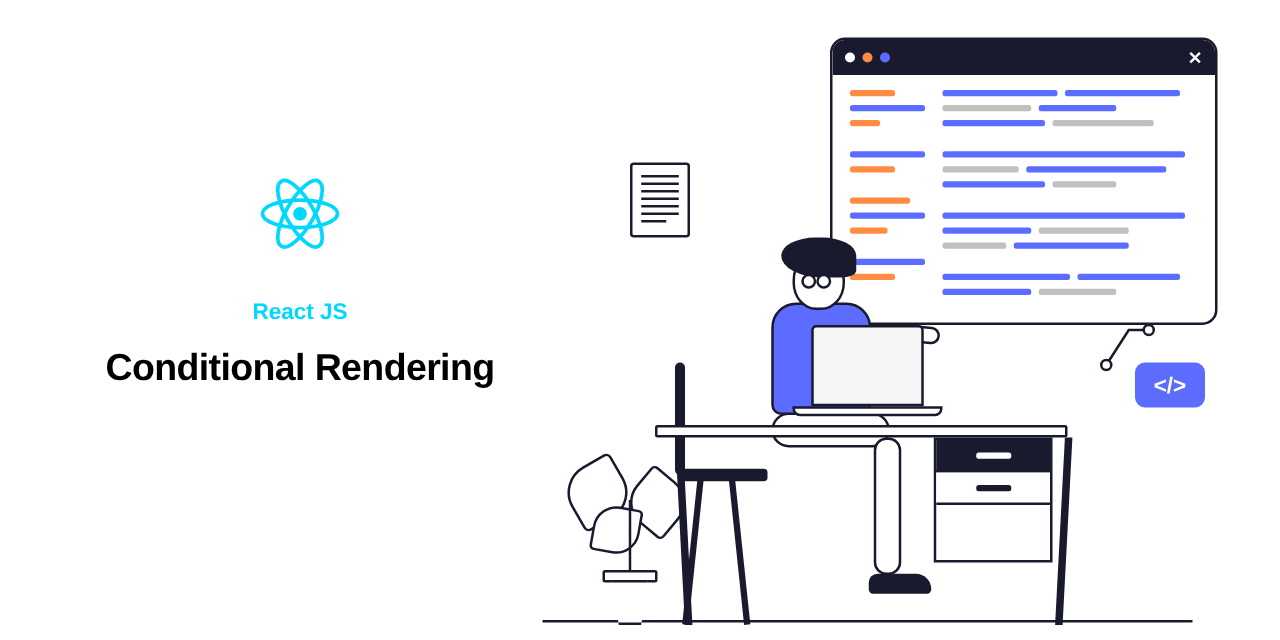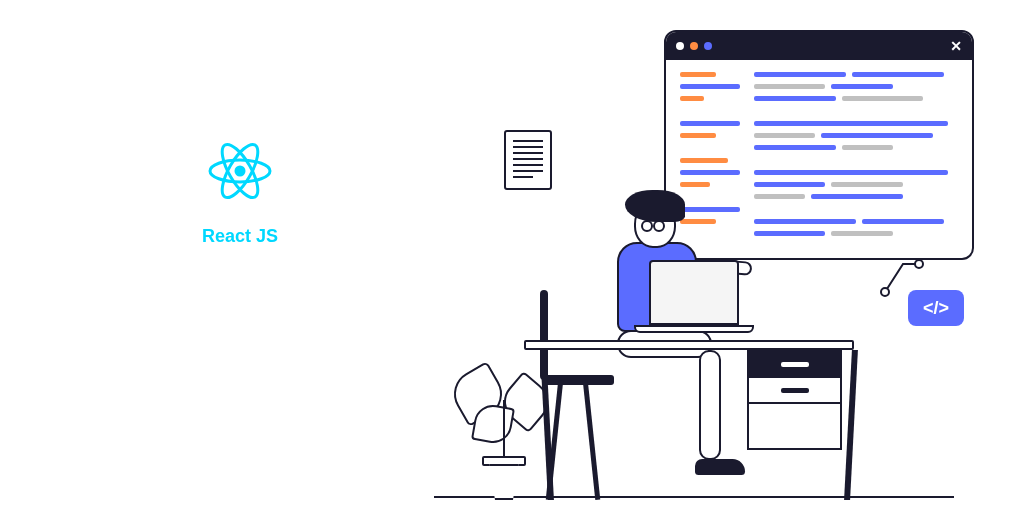--- a/index.html
+++ b/index.html
@@ -19,21 +19,21 @@
       text-align: center;
     }
     .react-logo {
       display: inline-block;
       margin-bottom: 12px;
     }
     .react-label {
       color: #00d8ff;
       font-size: 18px;
       font-weight: 600;
-      margin-top: 8px;
+      margin-top: 20px;
     }
     .title {
       color: #000;
       font-size: 30px;
       font-weight: 600;
       margin-top: 18px;
       letter-spacing: -0.5px;
     }
     .illustration {
       position: absolute;
@@ -403,20 +403,21 @@
     <svg width="70" height="62" viewBox="0 0 70 62">
       <g fill="none" stroke="#00d8ff" stroke-width="3">
         <ellipse cx="35" cy="31" rx="30" ry="11"></ellipse>
         <ellipse cx="35" cy="31" rx="30" ry="11" transform="rotate(60 35 31)"></ellipse>
         <ellipse cx="35" cy="31" rx="30" ry="11" transform="rotate(-60 35 31)"></ellipse>
       </g>
       <circle cx="35" cy="31" r="5.5" fill="#00d8ff"></circle>
     </svg>
   </div>
   <div class="react-label">React JS</div>
+  <h1 class="title">Conditional Rendering</h1>
 </div>
 
 <div class="illustration">
 
   <div class="code-window">
     <div class="window-bar">
       <span class="win-dot dot-white"></span>
       <span class="win-dot dot-orange"></span>
       <span class="win-dot dot-blue"></span>
       <span class="win-close">✕</span>

